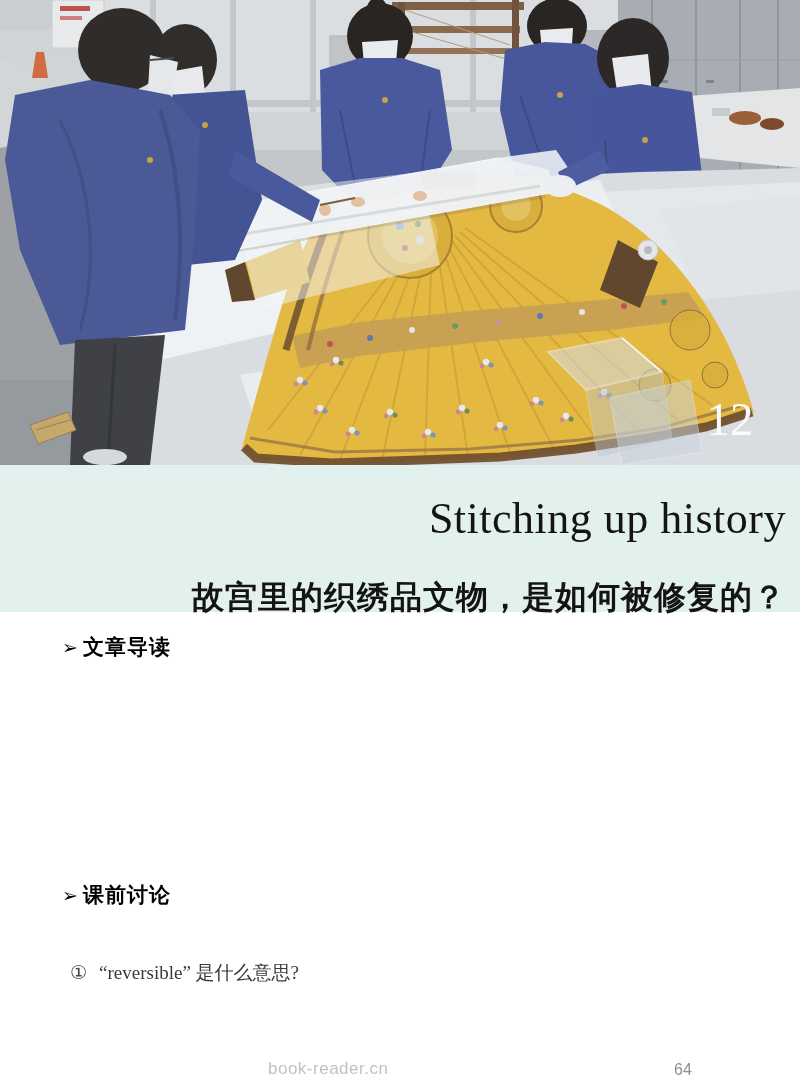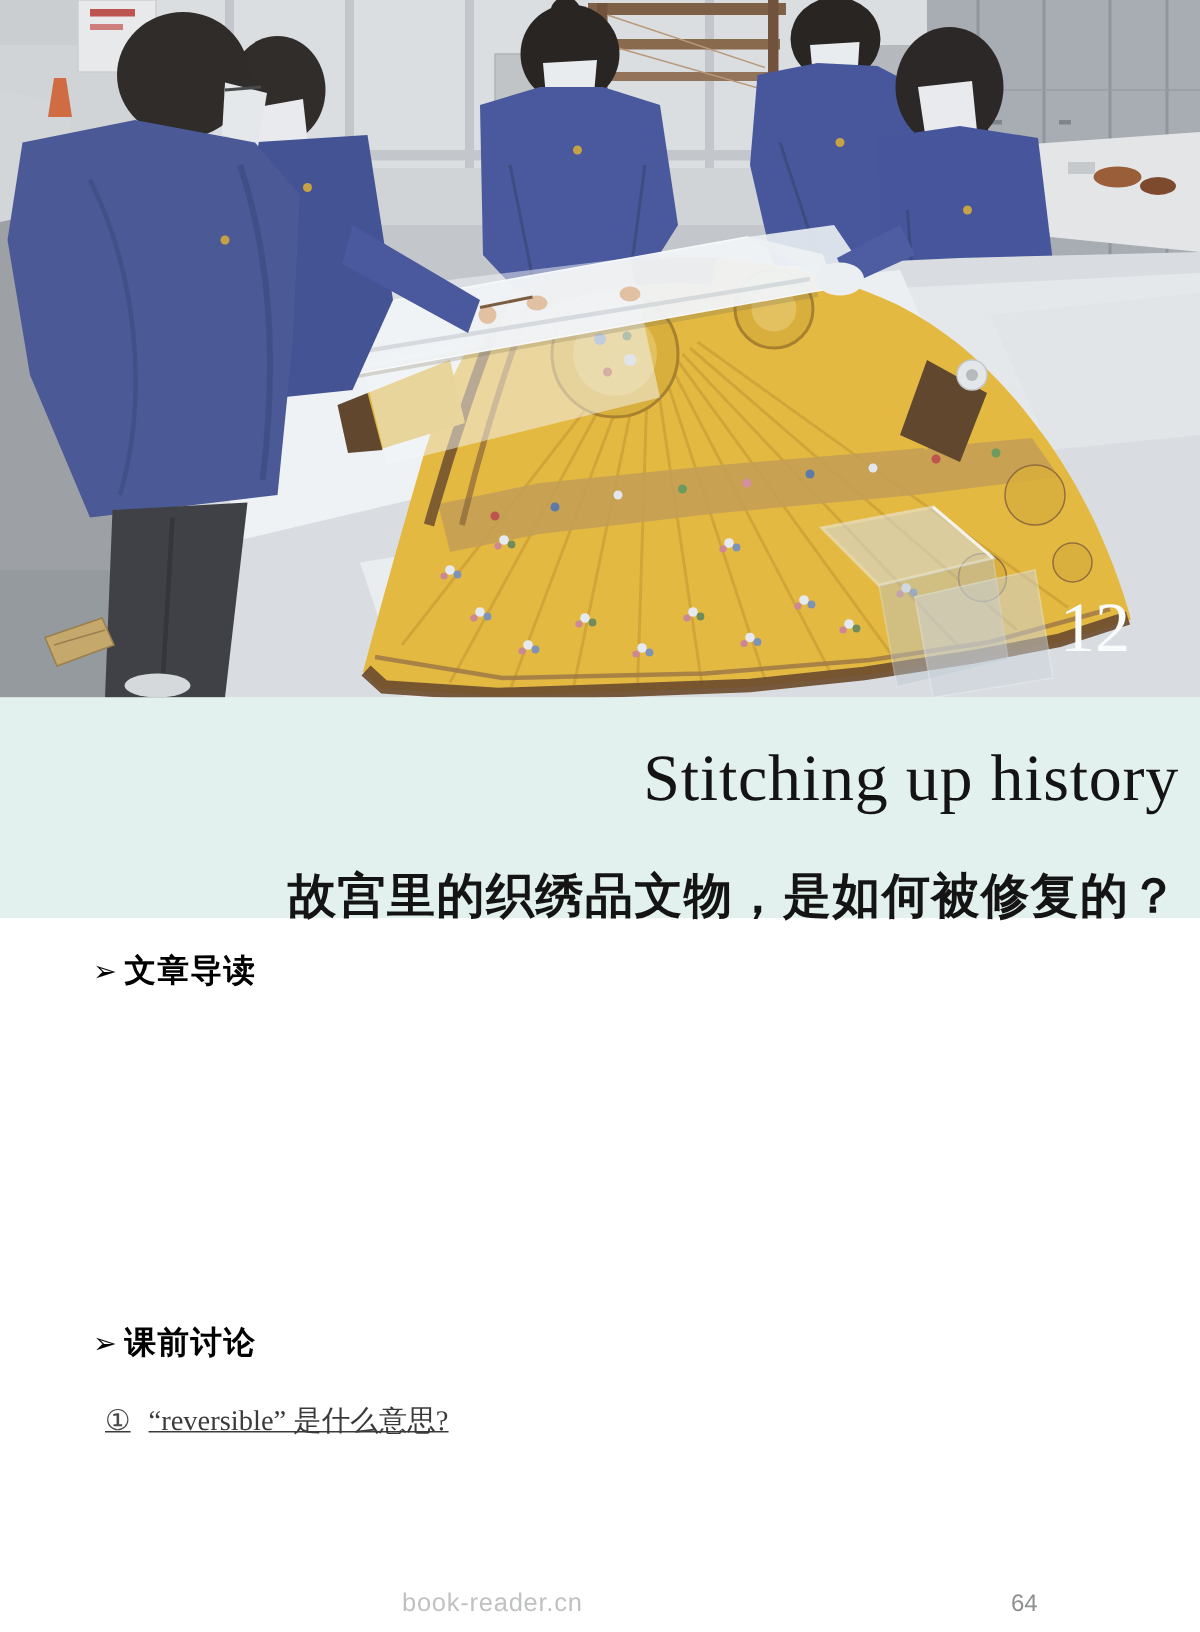--- a/index.html
+++ b/index.html
@@ -19,21 +19,21 @@
   .sec-head .arrow{font-family:"DejaVu Sans",sans-serif;font-size:19px;margin-right:4px;
         font-weight:normal;}
   .sec-head.intro{top:633px;}
   .sec-head.talk{top:881px;text-align:right;}
   .para{position:absolute;left:55px;top:665px;width:694px;font-size:19.5px;line-height:28.5px;
         text-align:justify;color:#2a2a2a;text-indent:2em;margin:0;}
   .para b{font-weight:bold;color:#1d1d1d;}
   .q-item{position:absolute;left:70px;font-size:19px;color:#3a3a3a;white-space:nowrap;}
   .q-item .q-num{font-family:"DejaVu Sans",sans-serif;font-size:19px;color:#4a4a4a;
         margin-right:12px;}
-  .q1{top:934px;text-decoration:underline;}
+  .q1{top:960px;}
   .q2{top:945px;}
   .watermark{position:absolute;left:268px;top:1059px;font-size:17px;color:#bfc1c3;
         font-family:"Liberation Sans","DejaVu Sans",sans-serif;letter-spacing:0.5px;}
   .pagenum{position:absolute;left:674px;top:1061px;font-size:16px;color:#8d8f91;
         font-family:"Liberation Sans","DejaVu Sans",sans-serif;}
 </style>
 </head>
 <body>
 
 <div class="page">

